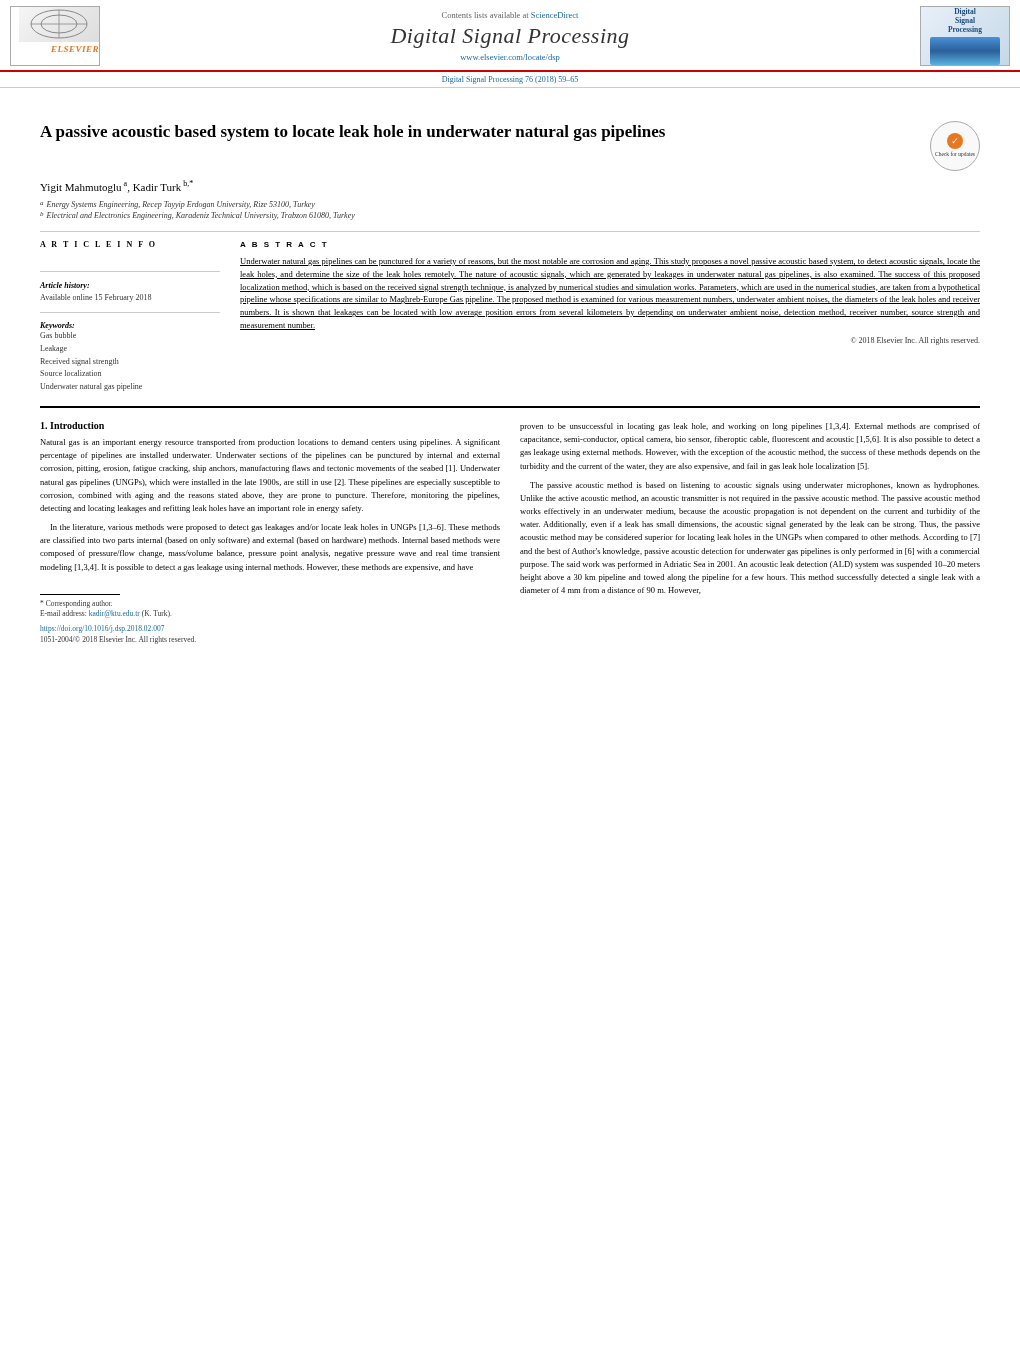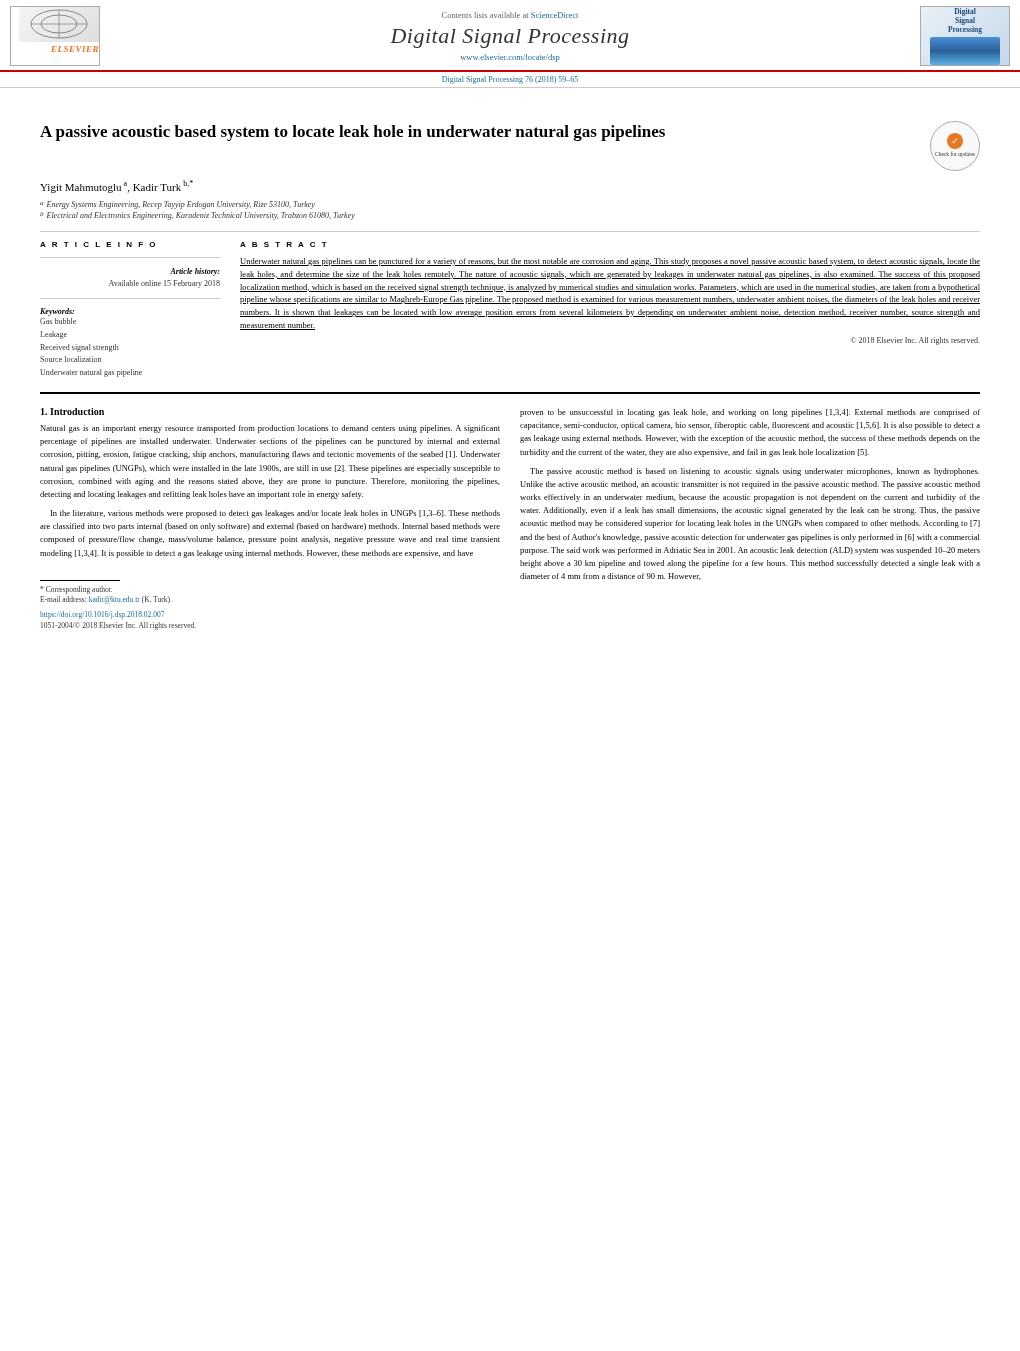--- a/index.html
+++ b/index.html
@@ -215,28 +215,27 @@
     .right-col {
       flex: 1;
     }
 
     
     .article-info-title {
       font-size: 8px;
       letter-spacing: 2px;
       color: #000;
       font-weight: bold;
-      margin-bottom: 8px;
+      margin-bottom: 22px;
       font-style: normal;
-      font-family: Liberation Sans, sans-serif;
+      font-family: Liberation Serif, serif;
     }
     .article-info-section {
       font-size: 8px;
       line-height: 1.5;
-      text-align: right;
     }
     .article-info-label {
       font-style: italic;
       font-weight: bold;
       color: #000;
       font-size: 8px;
     }
     .article-info-value {
       font-size: 8px;
       color: #333;

